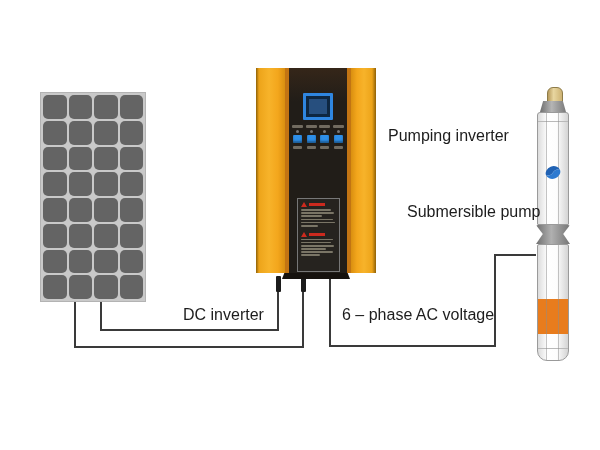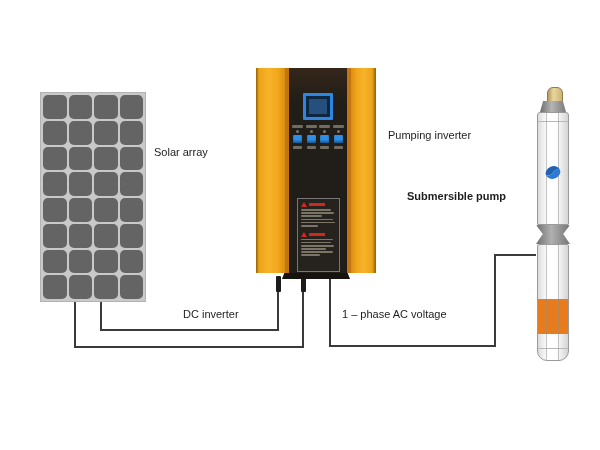--- a/index.html
+++ b/index.html
@@ -4,21 +4,21 @@
 <style>
   html,body{margin:0;padding:0;background:#fff;}
   .stage{
     position:relative;width:600px;height:450px;overflow:hidden;
     background:var(--background,#fff);
     font-family:"Liberation Sans",sans-serif;
     color:var(--label-text,#1d1d1d);
   }
 
   
-  .lbl{position:absolute;font-size:11px;line-height:17px;white-space:nowrap;color:var(--label-text);}
+  .lbl{position:absolute;font-size:16px;line-height:17px;white-space:nowrap;color:var(--label-text);}
 
   
   .solar-panel{
     position:absolute;left:40px;top:92px;width:106px;height:210px;
     background:var(--panel-frame);border:1px solid #b3b3b3;box-sizing:border-box;
   }
   .solar-grid{
     position:absolute;inset:2px;
     display:grid;grid-template-columns:repeat(4,1fr);grid-template-rows:repeat(8,1fr);
     gap:2px;
@@ -227,18 +227,17 @@
       </g>
     </svg>
     <div class="pcouple-a"></div>
     <div class="pcouple-b"></div>
     <div class="pbody plower">
       <div class="pband"></div>
       <div class="seam" style="top:103px;"></div>
     </div>
   </div>
 
-  <div class="lbl" style="left:154px;top:144px;">Solar array</div>
   <div class="lbl" style="left:388px;top:127px;">Pumping inverter</div>
-  <div class="lbl" style="left:407px;top:188px;font-weight:bold;">Submersible pump</div>
+  <div class="lbl" style="left:407px;top:203px;">Submersible pump</div>
   <div class="lbl" style="left:183px;top:306px;">DC inverter</div>
-  <div class="lbl" style="left:342px;top:306px;">1 – phase AC voltage</div>
+  <div class="lbl" style="left:342px;top:306px;">6 – phase AC voltage</div>
 </div>
 
 </body></html>

